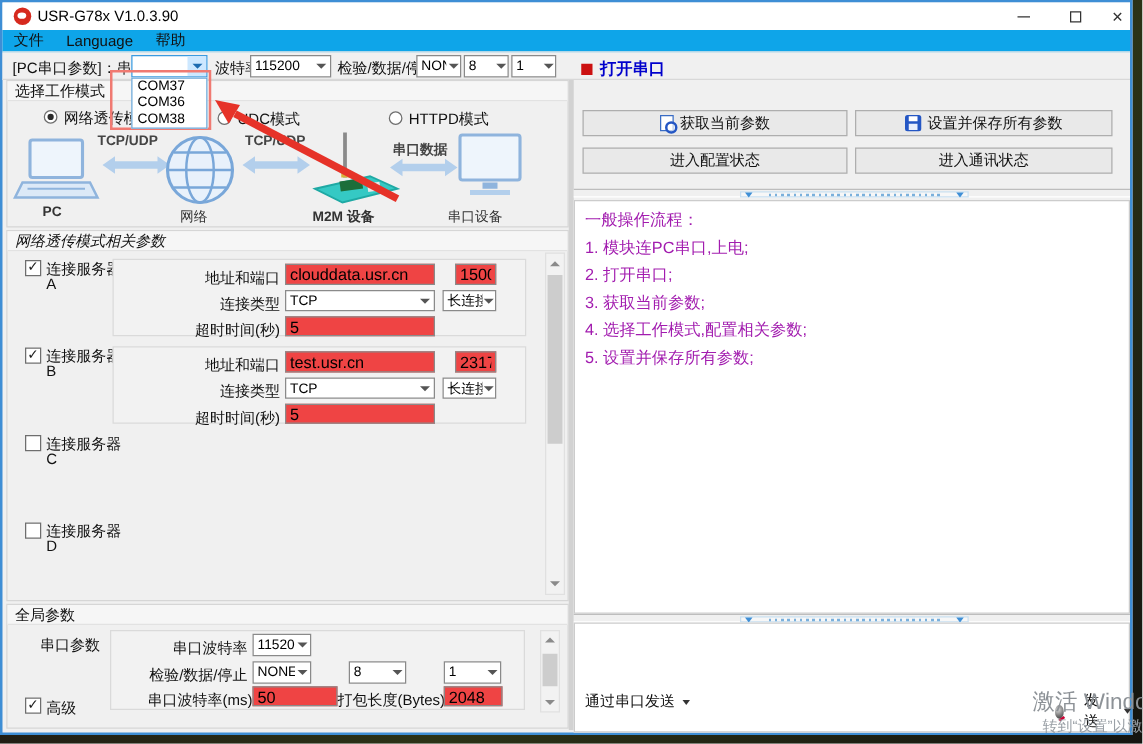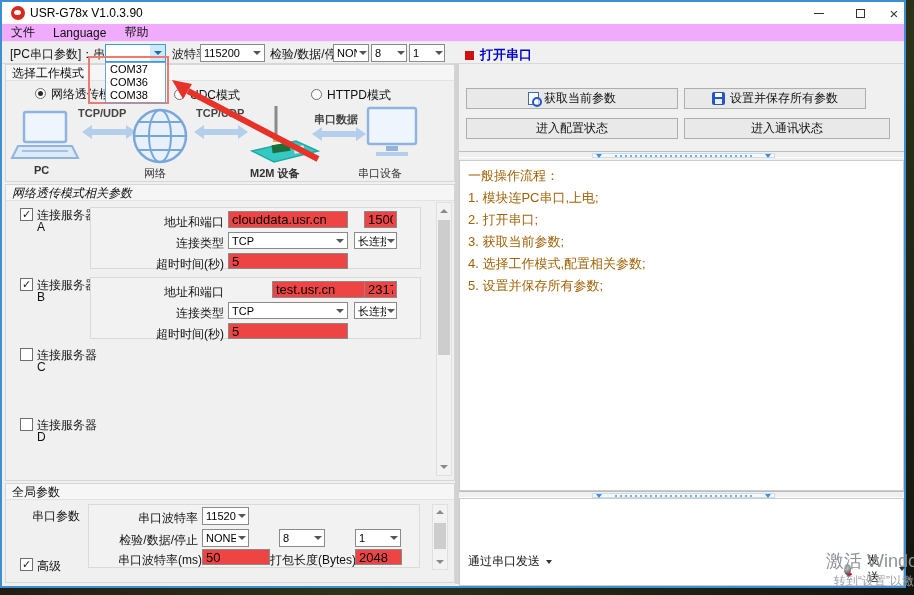--- a/index.html
+++ b/index.html
@@ -15,21 +15,21 @@
   .titlebar { left:0; top:0; width:902px; height:22px; background:#fff; }
   .title-text { left:28px; top:4px; font-size:12px; color:#000; }
   .logo { left:9px; top:4px; width:14px; height:14px; border-radius:50%;
     background:#d6291e; position:absolute; }
   .logo:after { content:""; position:absolute; left:3px; top:4px; width:7px; height:5px;
     border-radius:50%; background:#fff; }
   .winbtn { position:absolute; top:0; width:30px; height:22px; display:flex;
     align-items:center; justify-content:center; color:#333; font-size:13px; }
   .glyph-min { width:10px; height:1px; background:#333; display:block; }
   .glyph-max { width:9px; height:9px; border:1px solid #333; display:block; }
-  .menubar { left:0; top:22px; width:902px; height:18px; background:#f0abfc;
+  .menubar { left:0; top:22px; width:902px; height:18px; background:#0ea5e9;
     border-bottom:1px solid #e8e8e8; display:flex; gap:18px; padding-left:9px;
     align-items:center; }
   .menu-item { font-size:12px; color:#111; }
   .toolbar { left:0; top:40px; width:902px; height:22px; background:#f0f0f0;
     border-bottom:1px solid #d8d8d8; }
   .tlabel { position:absolute; top:4px; font-size:12px; color:#111; white-space:nowrap; }
 
   
   .combo { display:flex; align-items:stretch; background:#fff; border:1px solid #8a8a8a;
     overflow:hidden; }
@@ -96,21 +96,21 @@
   .split-handle { position:absolute; top:1px; height:5px; background:#f7f7f7;
     border:1px solid #c9dff0; display:flex; align-items:center; }
   .dots { flex:1; height:2px; margin:0 10px;
     background:repeating-linear-gradient(90deg,#7ab0dc 0 2px,transparent 2px 5px); }
   .mini-tri { width:0; height:0; border-left:3px solid transparent;
     border-right:3px solid transparent; border-top:4px solid #3f8fd6; margin:0 3px; }
 
   
   .logpanel { position:absolute; left:457px; top:158px; width:445px; height:331px;
     background:#fff; border:1px solid #cccccc; padding:4px 8px; }
-  .logline { font-size:13px; line-height:22px; color:#a16207; white-space:nowrap; }
+  .logline { font-size:13px; line-height:22px; color:#a21caf; white-space:nowrap; }
   .sendpanel { position:absolute; left:457px; top:496px; width:445px; height:88px;
     background:#fff; border:1px solid #cccccc; }
   .send-row-label { font-size:12px; color:#111; }
   .caret { width:0; height:0; border-left:3px solid transparent;
     border-right:3px solid transparent; border-top:4px solid #333; display:inline-block; }
   .ic-send { width:11px; height:11px; border-radius:50%;
     background:radial-gradient(circle at 35% 35%, #ddd 0%, #777 55%, #333 100%);
     position:relative; display:block; }
   .ic-send:after { content:""; position:absolute; right:-1px; bottom:-1px; width:5px;
     height:2px; background:#c03; transform:rotate(-35deg); }
@@ -267,21 +267,21 @@
   <span class="flabel rlabel" style="left:138px; top:254px; width:84px;">超时时间(秒)</span>
   <input class="tin abs" style="left: 226px; top: 251px; width: 120px; height: 16px;" value="5">
 
   <span class="cb abs" style="left:18px; top:276px;">
         <i>✓</i>
       </span>
   <span class="flabel" style="left:35px; top:275px;">连接服务器</span>
   <span class="flabel" style="left:35px; top:288px;">B</span>
   <div class="gbox" style="left:88px; top:275px; width:331px; height:62px;"></div>
   <span class="flabel rlabel" style="left:148px; top:282px; width:74px;">地址和端口</span>
-  <input class="tin abs" style="left: 226px; top: 279px; width: 120px; height: 17px; margin-left: 44px;" value="test.usr.cn">
+  <input class="tin abs" style="left: 226px; top: 279px; width: 120px; height: 17px;" value="test.usr.cn">
   <input class="tin abs" style="left: 362px; top: 279px; width: 33px; height: 17px;" value="2317">
   <span class="flabel rlabel" style="left:148px; top:303px; width:74px;">连接类型</span>
   <div class="abs combo" style="left:226px; top:300px; width:120px; height:17px;">
     <span class="cv">TCP</span>
     <span class="ca">
           <i class="tri"></i>
         </span>
   </div>
   <div class="abs combo" style="left:352px; top:300px; width:43px; height:17px;">
     <span class="cv">长连接</span>
@@ -362,21 +362,21 @@
           <i class="tri-dn"></i>
         </span>
   </div>
 
   <div class="abs" style="left:453px; top:62px; width:4px; height:520px; background:#d2d2d2;"></div>
 
   <div class="wbtn" style="left:464px; top:86px; width:212px;">
     <i class="ic-doc"></i>
     <span>获取当前参数</span>
   </div>
-  <div class="wbtn" style="left:682px; top:86px; width:182px;">
+  <div class="wbtn" style="left:682px; top:86px; width:206px;">
     <i class="ic-save"></i>
     <span>设置并保存所有参数</span>
   </div>
   <div class="wbtn" style="left:464px; top:116px; width:212px;">
     <span>进入配置状态</span>
   </div>
   <div class="wbtn" style="left:682px; top:116px; width:206px;">
     <span>进入通讯状态</span>
   </div>
 

